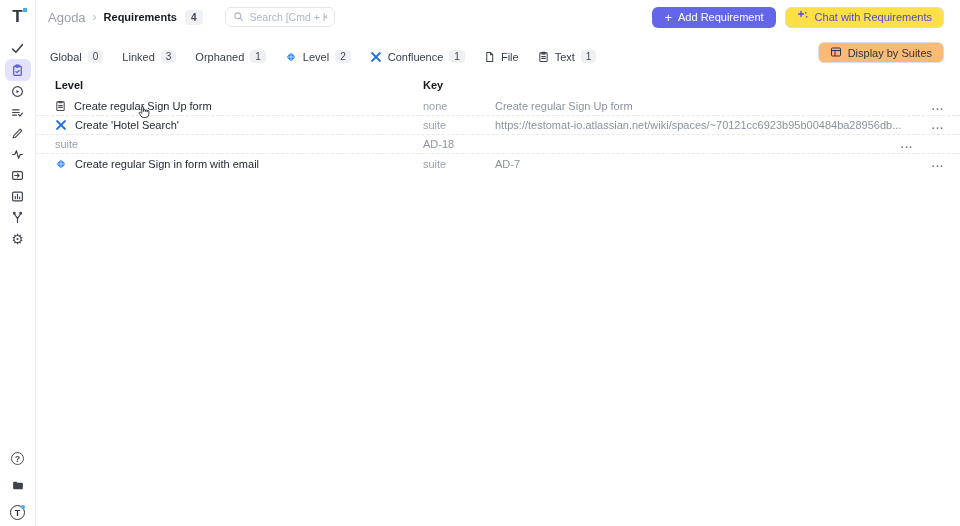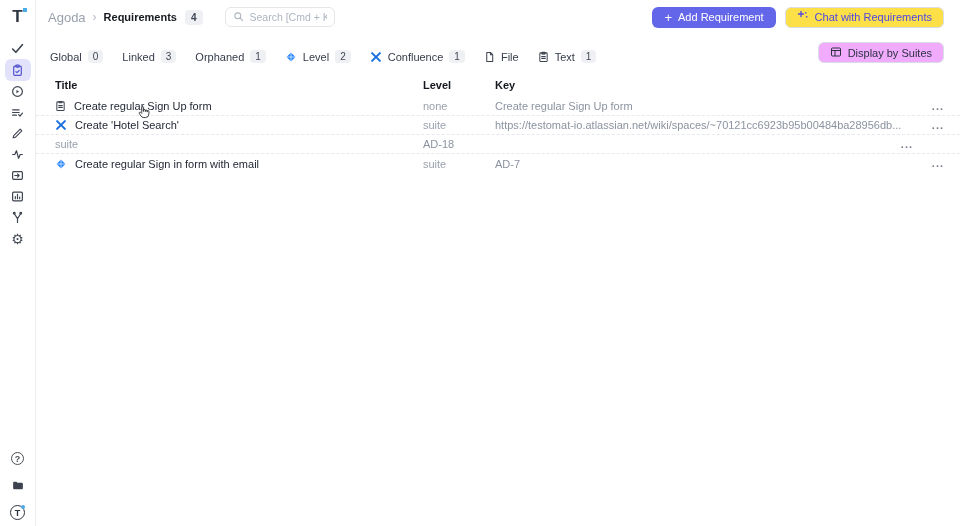--- a/index.html
+++ b/index.html
@@ -39,21 +39,21 @@
   .search-box { display:flex; align-items:center; gap:6px; margin-left:22px;
     width:110px; height:20px; border:1px solid #e4e6ea; border-radius:6px; padding:0 7px; }
   .search-box input { border:none; outline:none; width:100%; font-size:10.5px;
     font-family:"Liberation Sans", sans-serif; color:#474e5a; background:transparent; }
   .search-box input::placeholder { color:#aeb5c0; }
   .topbar-right { margin-left:auto; display:flex; gap:9px; }
   .btn { display:flex; align-items:center; gap:6px; height:21px; border-radius:6px;
     font-size:11px; cursor:pointer; border:1px solid transparent; padding:0 11px; white-space:nowrap; }
   .btn-primary { background:#6466e9; color:#fff; }
   .btn-outline { background:#fde047; border-color:#dadde5; color:#4f46e5; }
-  .btn-outline-dark { background:#f0abfc; border-color:#dadde5; color:#2c3240; }
+  .btn-outline-dark { background:#fdba74; border-color:#dadde5; color:#2c3240; }
   .plus-glyph { font-size:13px; line-height:1; }
 
   .filterbar { display:flex; align-items:flex-end; padding:8px 16px 6px 14px; }
   .filter-item { display:flex; align-items:center; gap:6px; margin-right:19px;
     font-size:11px; color:#353c49; cursor:pointer; }
   .mini-badge { background:#eef0f3; color:#3f4653; font-size:10px; border-radius:4px; padding:1px 5px; }
   .filter-item svg { display:block; }
   .filterbar-right { margin-left:auto; }
 
   
@@ -285,21 +285,20 @@
                 <path d="M3 9h18M10 9v11"></path>
               </svg>
           </span>
           <span>Display by Suites</span>
         </button>
       </div>
     </div>
 
     <div class="table">
       <div class="trow thead">
-        <span>Title</span>
         <span>Level</span>
         <span>Key</span>
         <span></span>
       </div>
 
       <div class="trow tbody-row">
         <span class="cell-title">
           <span class="row-icon">
             <svg width="11" height="12" viewBox="0 0 24 24" fill="none" stroke="#3d434f" stroke-width="2.2" stroke-linejoin="round">
                 <rect x="4" y="3" width="16" height="19" rx="2"></rect>

